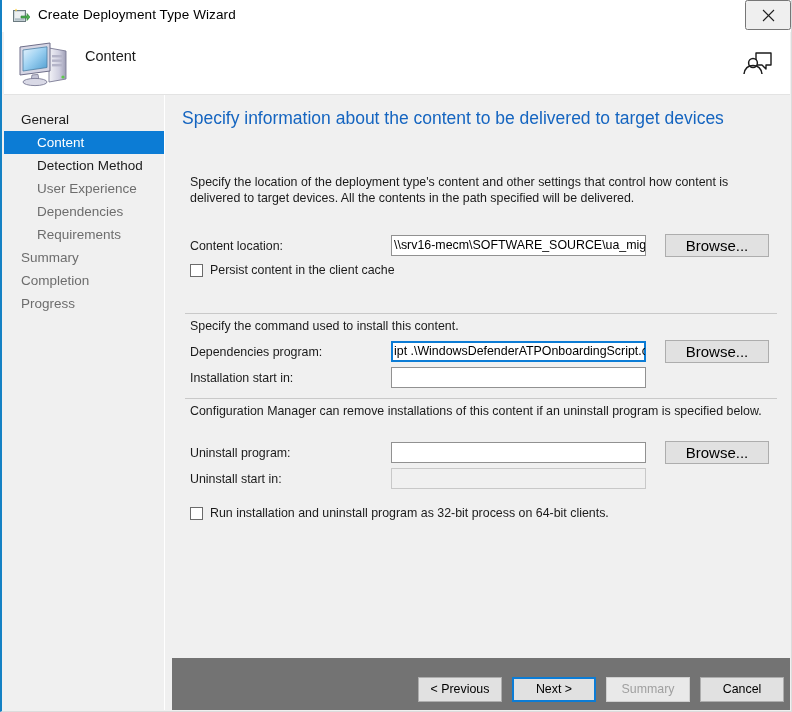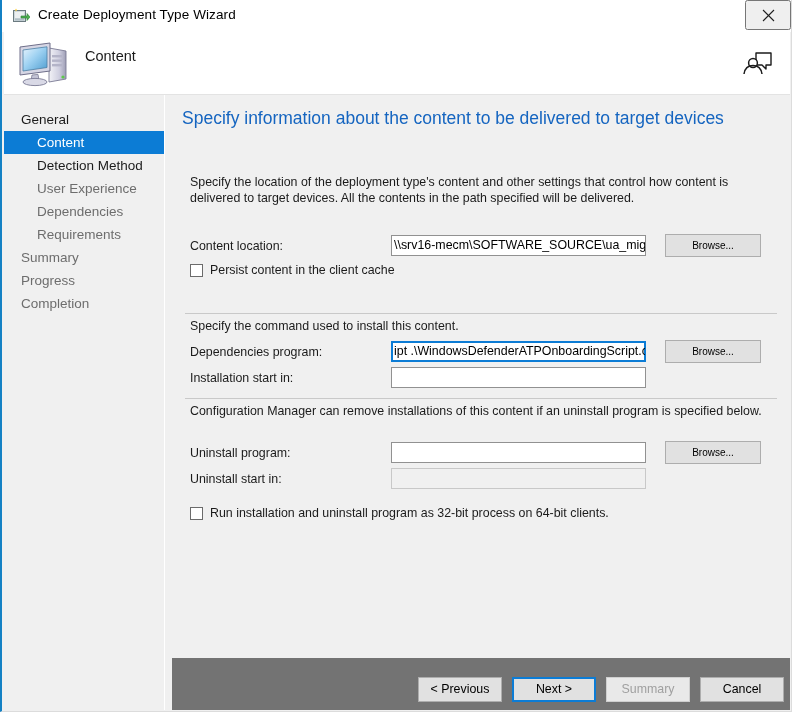--- a/index.html
+++ b/index.html
@@ -177,26 +177,26 @@
     box-shadow: inset 0 0 0 1px #0c7cd5;
   }
   .txt-disabled {
     background: #f0f0f0;
     border: 1px solid #c8c8c8;
     color: #777777;
   }
 
   .browse-btn {
     position: absolute;
-    width: 96px; height: 23px;
+    width: 104px; height: 23px;
     box-sizing: border-box;
     background: #e1e1e1;
     border: 1px solid #adadad;
     font-family: "Liberation Sans", sans-serif;
-    font-size: 10px;
+    font-size: 15px;
     color: #000000;
     text-align: center;
     line-height: 21px;
     cursor: default;
     padding: 0;
   }
 
   .checkrow {
     position: absolute;
     display: flex;
@@ -323,22 +323,22 @@
   <div class="header-rule"></div>
 
   <div class="sidebar">
     <div class="nav-item nav-level-0 nav-enabled">General</div>
     <div class="nav-item nav-level-1 nav-selected">Content</div>
     <div class="nav-item nav-level-1 nav-enabled">Detection Method</div>
     <div class="nav-item nav-level-1 nav-disabled">User Experience</div>
     <div class="nav-item nav-level-1 nav-disabled">Dependencies</div>
     <div class="nav-item nav-level-1 nav-disabled">Requirements</div>
     <div class="nav-item nav-level-0 nav-disabled">Summary</div>
+    <div class="nav-item nav-level-0 nav-disabled">Completion</div>
     <div class="nav-item nav-level-0 nav-disabled">Progress</div>
-    <div class="nav-item nav-level-0 nav-disabled">Completion</div>
   </div>
 
   <div class="content">
 
     <div class="page-heading">Specify information about the content to be delivered to target devices</div>
     <div class="intro-text">Specify the location of the deployment type's content and other settings that control how content is delivered to target devices. All the contents in the path specified will be delivered.</div>
 
     <div class="field-label" style="left:18px; top:144px;">Content location:</div>
     <div class="txt" style="left:219px; top:140px; width:255px;">\\srv16-mecm\SOFTWARE_SOURCE\ua_migrate</div>
     <button class="browse-btn" style="left:493px; top:139px;">Browse...</button>

